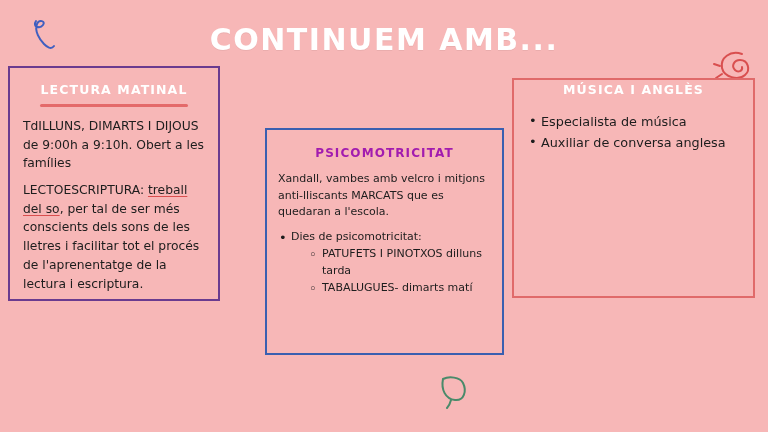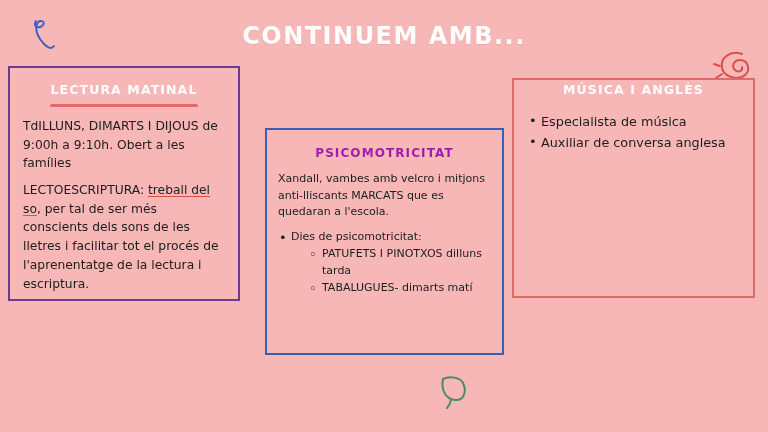--- a/index.html
+++ b/index.html
@@ -23,21 +23,21 @@
 
   
   .title {
     position: absolute;
     left: 0;
     top: 22px;
     width: 768px;
     text-align: center;
     font-family: "DejaVu Sans", sans-serif;
     font-weight: bold;
-    font-size: 24px;
+    font-size: 30px;
     letter-spacing: 1.5px;
     color: #ffffff;
     text-shadow: 0 1px 0 rgba(0,0,0,0.05);
   }
 
   
   .card {
     position: absolute;
     background: #f7b7b7;
     box-sizing: border-box;
@@ -50,21 +50,21 @@
   }
   .card-body {
     font-family: "DejaVu Sans", sans-serif;
     color: #1d1d1d;
   }
 
   
   #card-lectura {
     left: 8px;
     top: 66px;
-    width: 232px;
+    width: 212px;
     height: 235px;
     border: 2px solid #6a3b8f;
   }
   #card-lectura .card-head {
     color: #ffffff;
     font-size: 12.5px;
     margin-top: 14px;
   }
   .head-underline {
     width: 148px;

